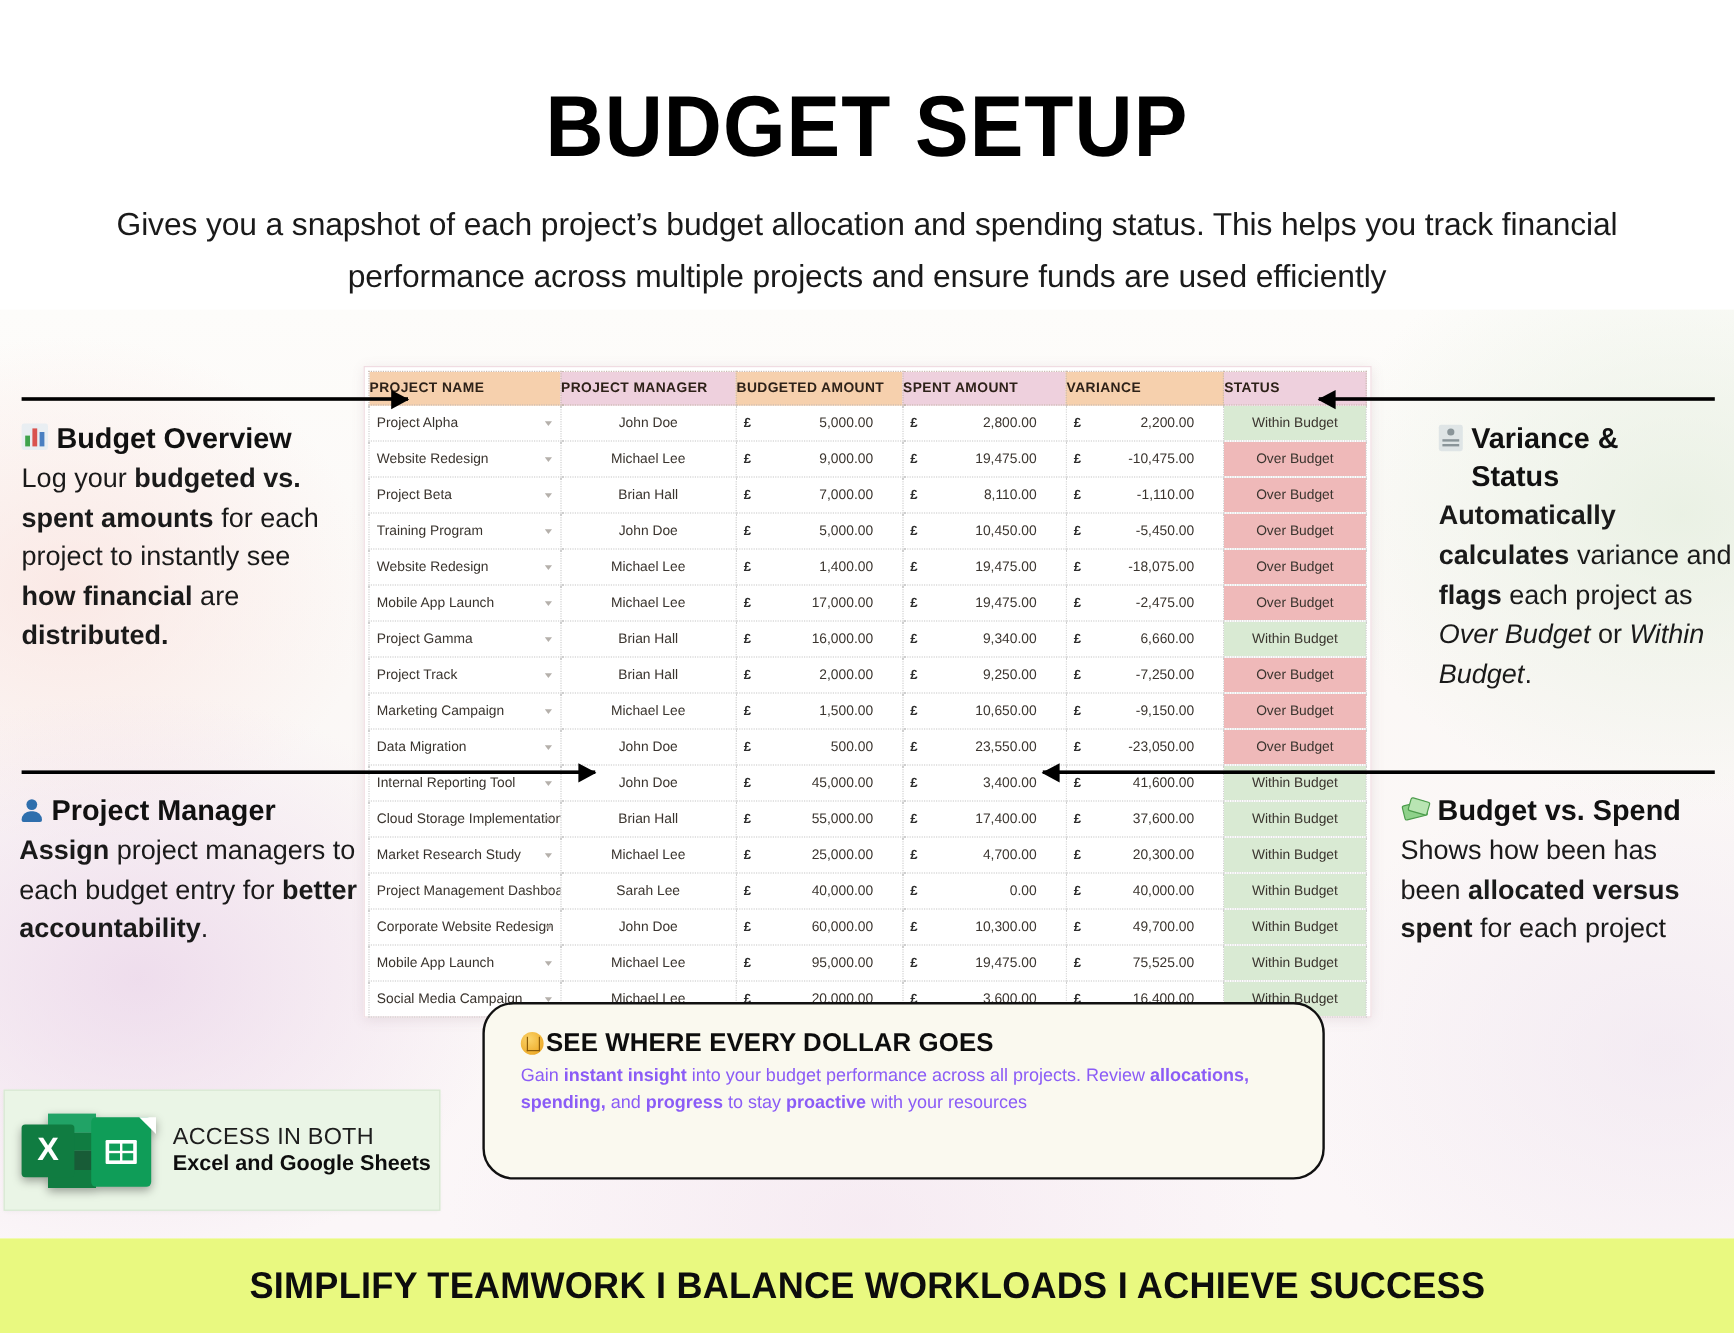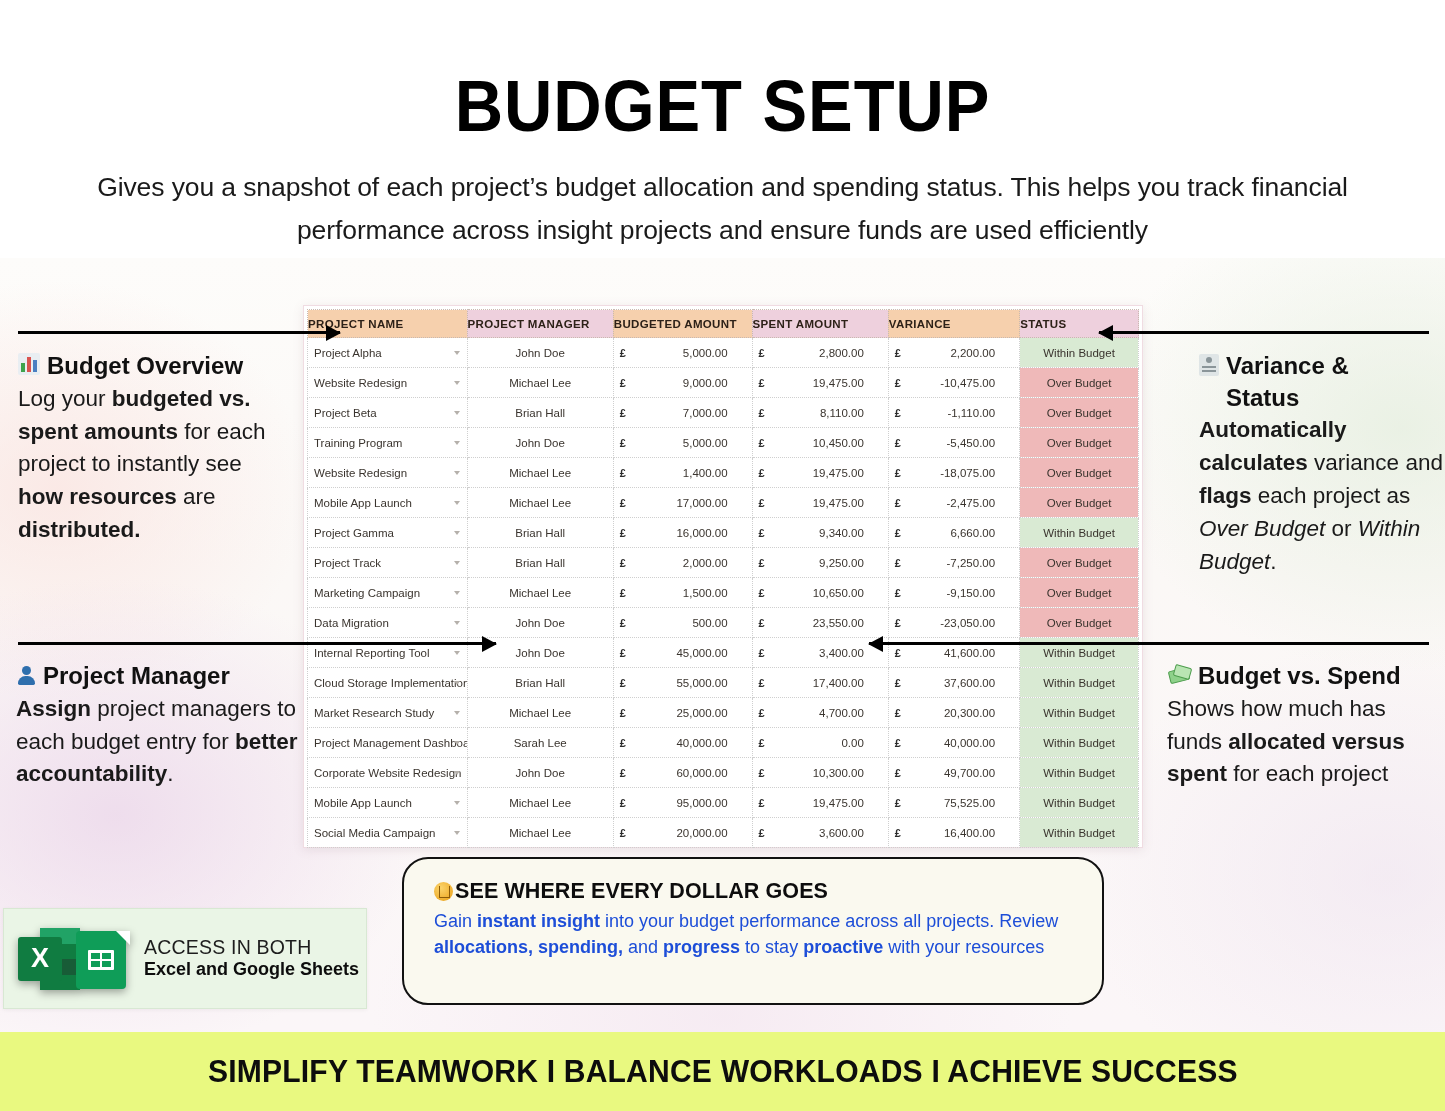--- a/index.html
+++ b/index.html
@@ -217,21 +217,21 @@
   }
   .ico-money::after {
     content:""; position: absolute; left: 7px; top: 1px;
     width: 15px; height: 10px; background: #b9e5b3;
     border: 1px solid #4c9c4c; border-radius: 2px;
     transform: rotate(16deg);
   }
 
   
   .callout {
-    position: absolute; left: 402px; top: 857px;
+    position: absolute; left: 402px; top: 835px;
     width: 702px; height: 148px;
     background: #faf9ef;
     border: 2.5px solid #111;
     border-radius: 26px;
     padding: 20px 26px 0 30px;
     z-index: 9;
   }
   .callout .c-title {
     font-size: 21.5px; font-weight: bold; color: #0d0d0d;
     letter-spacing: 0.1px;
@@ -243,21 +243,21 @@
     background: radial-gradient(circle at 38% 32%, #fbd46a 0%, #eead2c 72%, #d08f16 100%);
     position: relative; flex: none;
   }
   .ico-coin::after {
     content:""; position: absolute; left: 5px; top: 4px;
     width: 9px; height: 11px;
     border-left: 1.6px solid #8c5c08; border-right: 1.6px solid #8c5c08;
     border-bottom: 1.6px solid #8c5c08;
   }
   .callout .c-body {
-    font-size: 18px; color: #1d4ed8; line-height: 1.47;
+    font-size: 15px; color: #8b5cf6; line-height: 1.47;
   }
   .callout .c-body b { font-weight: bold; }
 
   
   .access-badge {
     position: absolute; left: 3px; top: 908px;
     width: 364px; height: 101px;
     background: #eaf5e6;
     border: 1px solid #d8e8d3;
     display: flex; align-items: center;
@@ -315,21 +315,21 @@
     letter-spacing: 0.2px;
     transform: scaleX(0.97);
   }
 </style>
 </head>
 <body>
 
 <div class="header">
   <div class="page-title">BUDGET SETUP</div>
   <div class="subtitle">
-    <span>Gives you a snapshot of each project’s </span><b>budget allocation</b><span> and </span><b>spending status</b><span>. This helps you </span><b>track financial performance</b><span> across </span><b>insight projects</b><span> and ensure funds are used </span><b>efficiently</b>
+    <span>Gives you a snapshot of each project’s </span><b>budget allocation</b><span> and </span><b>spending status</b><span>. This helps you </span><b>track financial performance</b><span> across </span><b>multiple projects</b><span> and ensure funds are used </span><b>efficiently</b>
   </div>
 </div>
 
 <div class="body-area"></div>
 
 <div class="table-card">
   <table class="budget">
     <colgroup>
       <col class="w-name">
         <col class="w-mgr">
@@ -497,21 +497,21 @@
 <div class="anno" id="anno-budget-overview">
   <div class="a-title">
     <span class="ico ico-chart">
         <i></i>
         <i></i>
         <i></i>
       </span>
     <span class="a-title-txt">Budget Overview</span>
   </div>
   <div class="a-body">
-    <span>Log your </span><b>budgeted vs. spent amounts</b><span> for each project to instantly see </span><b>how resources</b><span> are </span><b>distributed.</b>
+    <span>Log your </span><b>budgeted vs. spent amounts</b><span> for each project to instantly see </span><b>how financial</b><span> are </span><b>distributed.</b>
   </div>
 </div>
 
 <div class="anno" id="anno-project-manager">
   <div class="a-title">
     <span class="ico ico-person"></span>
     <span class="a-title-txt">Project Manager</span>
   </div>
   <div class="a-body">
     <b>Assign</b><span> project managers to each budget entry for </span><b>better accountability</b><span>.</span>
@@ -527,21 +527,21 @@
     <b>Automatically calculates</b><span> variance and </span><b>flags</b><span> each project as </span><i>Over Budget</i><span> or </span><i>Within Budget</i><span>.</span>
   </div>
 </div>
 
 <div class="anno" id="anno-budget-vs-spend">
   <div class="a-title">
     <span class="ico ico-money"></span>
     <span class="a-title-txt">Budget vs. Spend</span>
   </div>
   <div class="a-body">
-    <span> Shows how much has funds </span><b>allocated versus spent</b><span> for each project</span>
+    <span> Shows how been has been </span><b>allocated versus spent</b><span> for each project</span>
   </div>
 </div>
 
 <div class="callout">
   <div class="c-title">
     <span class="ico-coin"></span>
     <span>SEE WHERE EVERY DOLLAR GOES</span>
   </div>
   <div class="c-body">
     <span>Gain </span><b>instant insight</b><span> into your budget performance across all projects. Review </span><b>allocations, spending,</b><span> and </span><b>progress</b><span> to stay </span><b>proactive</b><span> with your resources</span>

